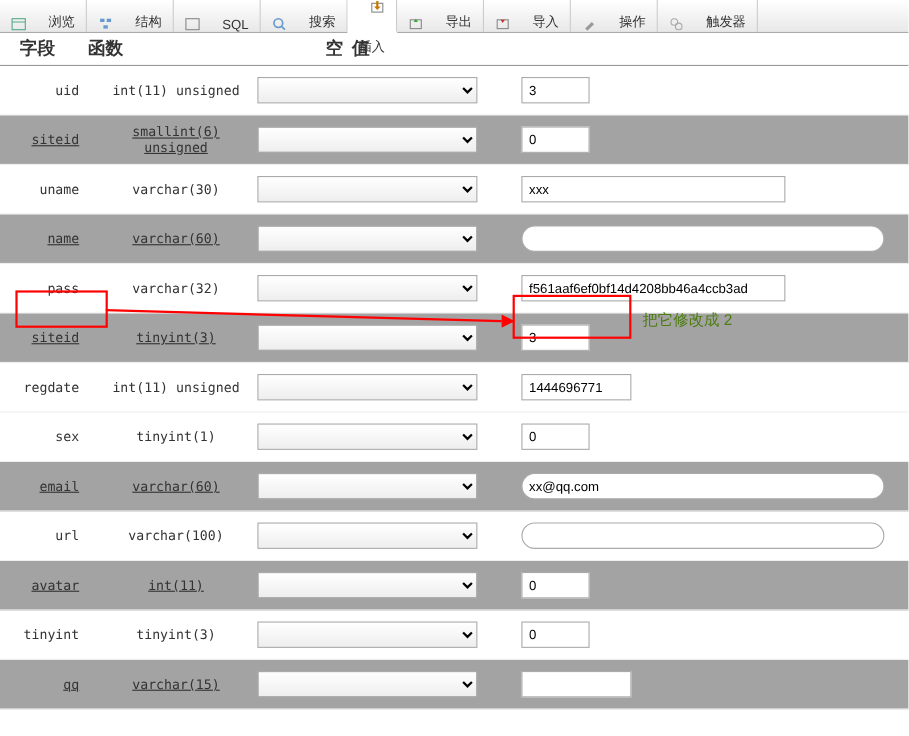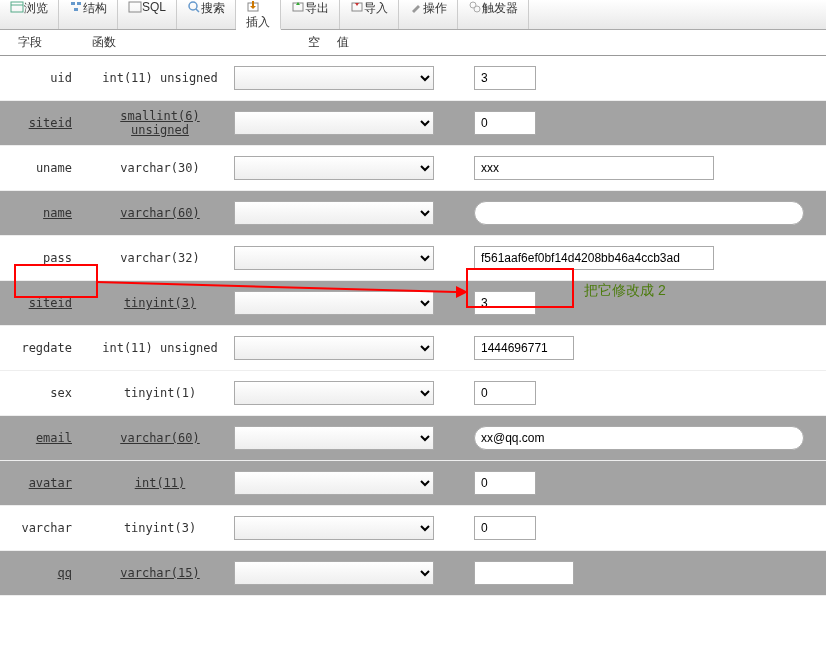--- a/index.html
+++ b/index.html
@@ -6,44 +6,44 @@
     body { font-family: Arial, sans-serif; font-size: 12px; color: #333; background: #fff; position: relative; }
     
     .tabs {
       display: flex;
       border-bottom: 1px solid #aaa;
       background: linear-gradient(#fff, #e8e8e8);
       height: 30px;
     }
     .tab {
       display: flex;
-      align-items: flex-start;
+      align-items: flex-end;
       padding: 0 10px;
       border-right: 1px solid #ccc;
       cursor: pointer;
       font-size: 12px;
-      gap: 0;
+      gap: 20px;
     }
     .tab.active {
       background: #fff;
       border-bottom: 2px solid #fff;
       margin-bottom: -1px;
       flex-direction: column;
     }
     .tab-icon { width: 14px; height: 14px; display: inline-flex; align-items: center; justify-content: center; }
     
     .header-row {
       display: flex;
       border-bottom: 1px solid #999;
     }
     .header-cell {
-      font-weight: normal;
-      padding: 4px 14px;
+      font-weight: bold;
+      padding: 4px 2px;
       border-right: 1px solid transparent;
-      font-size: 12px;
+      font-size: 16px;
     }
     .col-field { width: 78px; padding-left: 18px; }
     .col-type { width: 152px; }
     .col-func { width: 216px; }
     .col-null { width: 24px; }
     .col-value { flex: 1; }
     
     .data-row {
       display: flex;
       align-items: center;
@@ -250,29 +250,36 @@
       <div class="cell-null"></div>
       <div class="cell-value"><input type="text" class="value-input w-short" value="0" style=""></div>
     </div>
     <div class="data-row alt">
       <div class="cell-field">email</div>
       <div class="cell-type">varchar(60)</div>
       <div class="cell-func"><select class="func-select"><option></option></select></div>
       <div class="cell-null"></div>
       <div class="cell-value"><input type="text" class="value-input w-full" value="xx@qq.com" style=""></div>
     </div>
+    <div class="data-row">
+      <div class="cell-field">url</div>
+      <div class="cell-type">varchar(100)</div>
+      <div class="cell-func"><select class="func-select"><option></option></select></div>
+      <div class="cell-null"></div>
+      <div class="cell-value"><input type="text" class="value-input w-full" style=""></div>
+    </div>
     <div class="data-row alt">
       <div class="cell-field">avatar</div>
       <div class="cell-type">int(11)</div>
       <div class="cell-func"><select class="func-select"><option></option></select></div>
       <div class="cell-null"></div>
       <div class="cell-value"><input type="text" class="value-input w-short" value="0" style=""></div>
     </div>
     <div class="data-row">
-      <div class="cell-field">varchar</div>
+      <div class="cell-field">tinyint</div>
       <div class="cell-type">tinyint(3)</div>
       <div class="cell-func"><select class="func-select"><option></option></select></div>
       <div class="cell-null"></div>
       <div class="cell-value"><input type="text" class="value-input w-short" value="0" style=""></div>
     </div>
     <div class="data-row alt">
       <div class="cell-field">qq</div>
       <div class="cell-type">varchar(15)</div>
       <div class="cell-func"><select class="func-select"><option></option></select></div>
       <div class="cell-null"></div>

